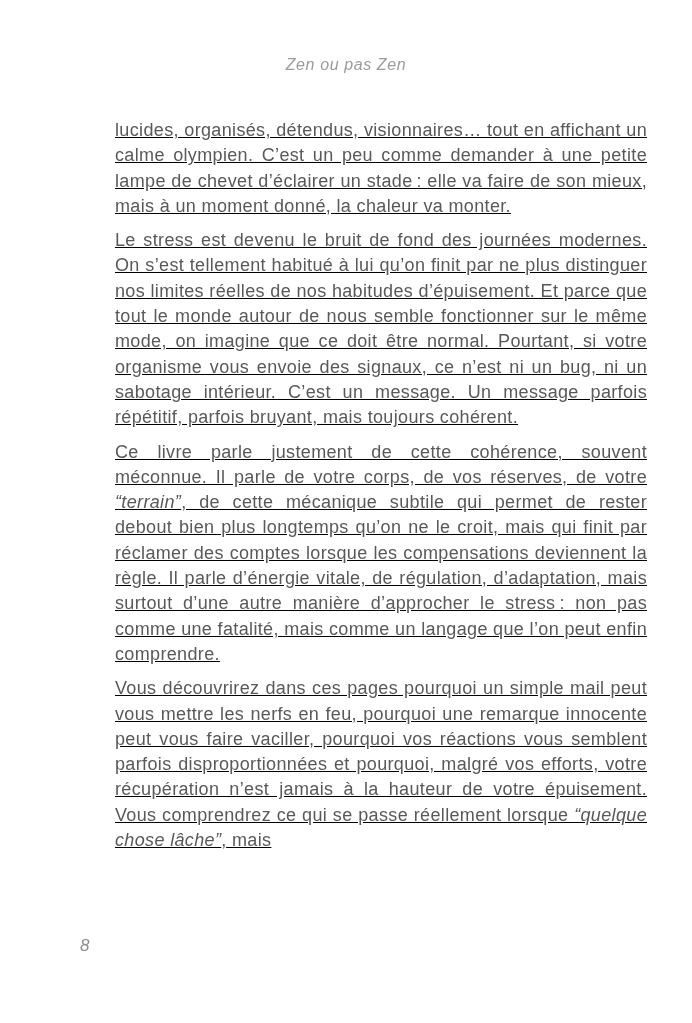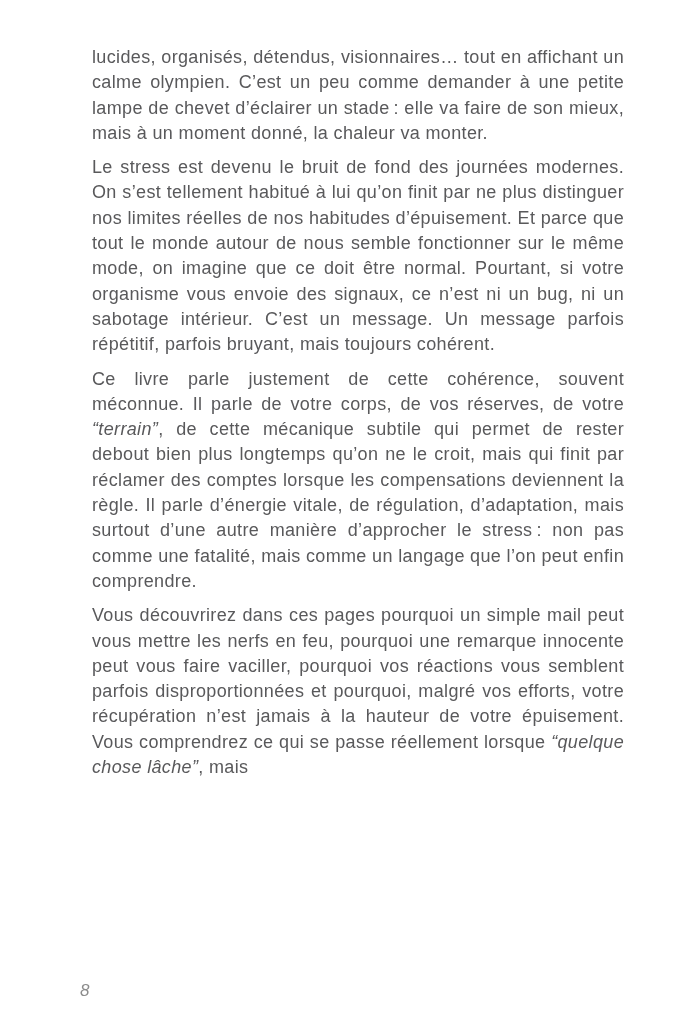--- a/index.html
+++ b/index.html
@@ -20,22 +20,23 @@
   .running-header {
     padding-top: 56px;
     text-align: center;
     font-style: italic;
     font-size: 16px;
     line-height: 17px;
     letter-spacing: 0.6px;
     color: #9b9b9b;
   }
   .body-text {
-    margin: 45px 80px 0 92px;
+    margin: 45px 80px 0 115px;
     width: 532px;
+    text-decoration: underline;
   }
   .body-text p {
     margin: 0 0 9px 0;
     font-size: 18px;
     line-height: 25.3px;
     letter-spacing: 0.35px;
     color: #59595b;
     text-align: justify;
     text-align-last: left;
   }
@@ -49,20 +50,21 @@
     font-style: italic;
     font-size: 17px;
     color: #8c8c8c;
   }
 </style>
 </head>
 <body>
 
 <div class="page">
 
+  <div class="running-header">Zen ou pas Zen</div>
 
   <main class="body-text">
     <p>lucides, organisés, détendus, visionnaires… tout en affichant un calme olympien. C’est un peu comme demander à une petite lampe de chevet d’éclairer un stade : elle va faire de son mieux, mais à un moment donné, la chaleur va monter.</p>
     <p>Le stress est devenu le bruit de fond des journées modernes. On s’est tellement habitué à lui qu’on finit par ne plus distinguer nos limites réelles de nos habitudes d’épuisement. Et parce que tout le monde autour de nous semble fonctionner sur le même mode, on imagine que ce doit être normal. Pourtant, si votre organisme vous envoie des signaux, ce n’est ni un bug, ni un sabotage intérieur. C’est un message. Un message parfois répétitif, parfois bruyant, mais toujours cohérent.</p>
     <p>Ce livre parle justement de cette cohérence, souvent méconnue. Il parle de votre corps, de vos réserves, de votre <em>“terrain”</em>, de cette mécanique subtile qui permet de rester debout bien plus longtemps qu’on ne le croit, mais qui finit par réclamer des comptes lorsque les compensations deviennent la règle. Il parle d’énergie vitale, de régulation, d’adaptation, mais surtout d’une autre manière d’approcher le stress : non pas comme une fatalité, mais comme un langage que l’on peut enfin comprendre.</p>
     <p>Vous découvrirez dans ces pages pourquoi un simple mail peut vous mettre les nerfs en feu, pourquoi une remarque innocente peut vous faire vaciller, pourquoi vos réactions vous semblent parfois disproportionnées et pourquoi, malgré vos efforts, votre récupération n’est jamais à la hauteur de votre épuisement. Vous comprendrez ce qui se passe réellement lorsque <em>“quelque chose lâche”</em>, mais</p>
   </main>
 
   <div class="page-number">8</div>
 

